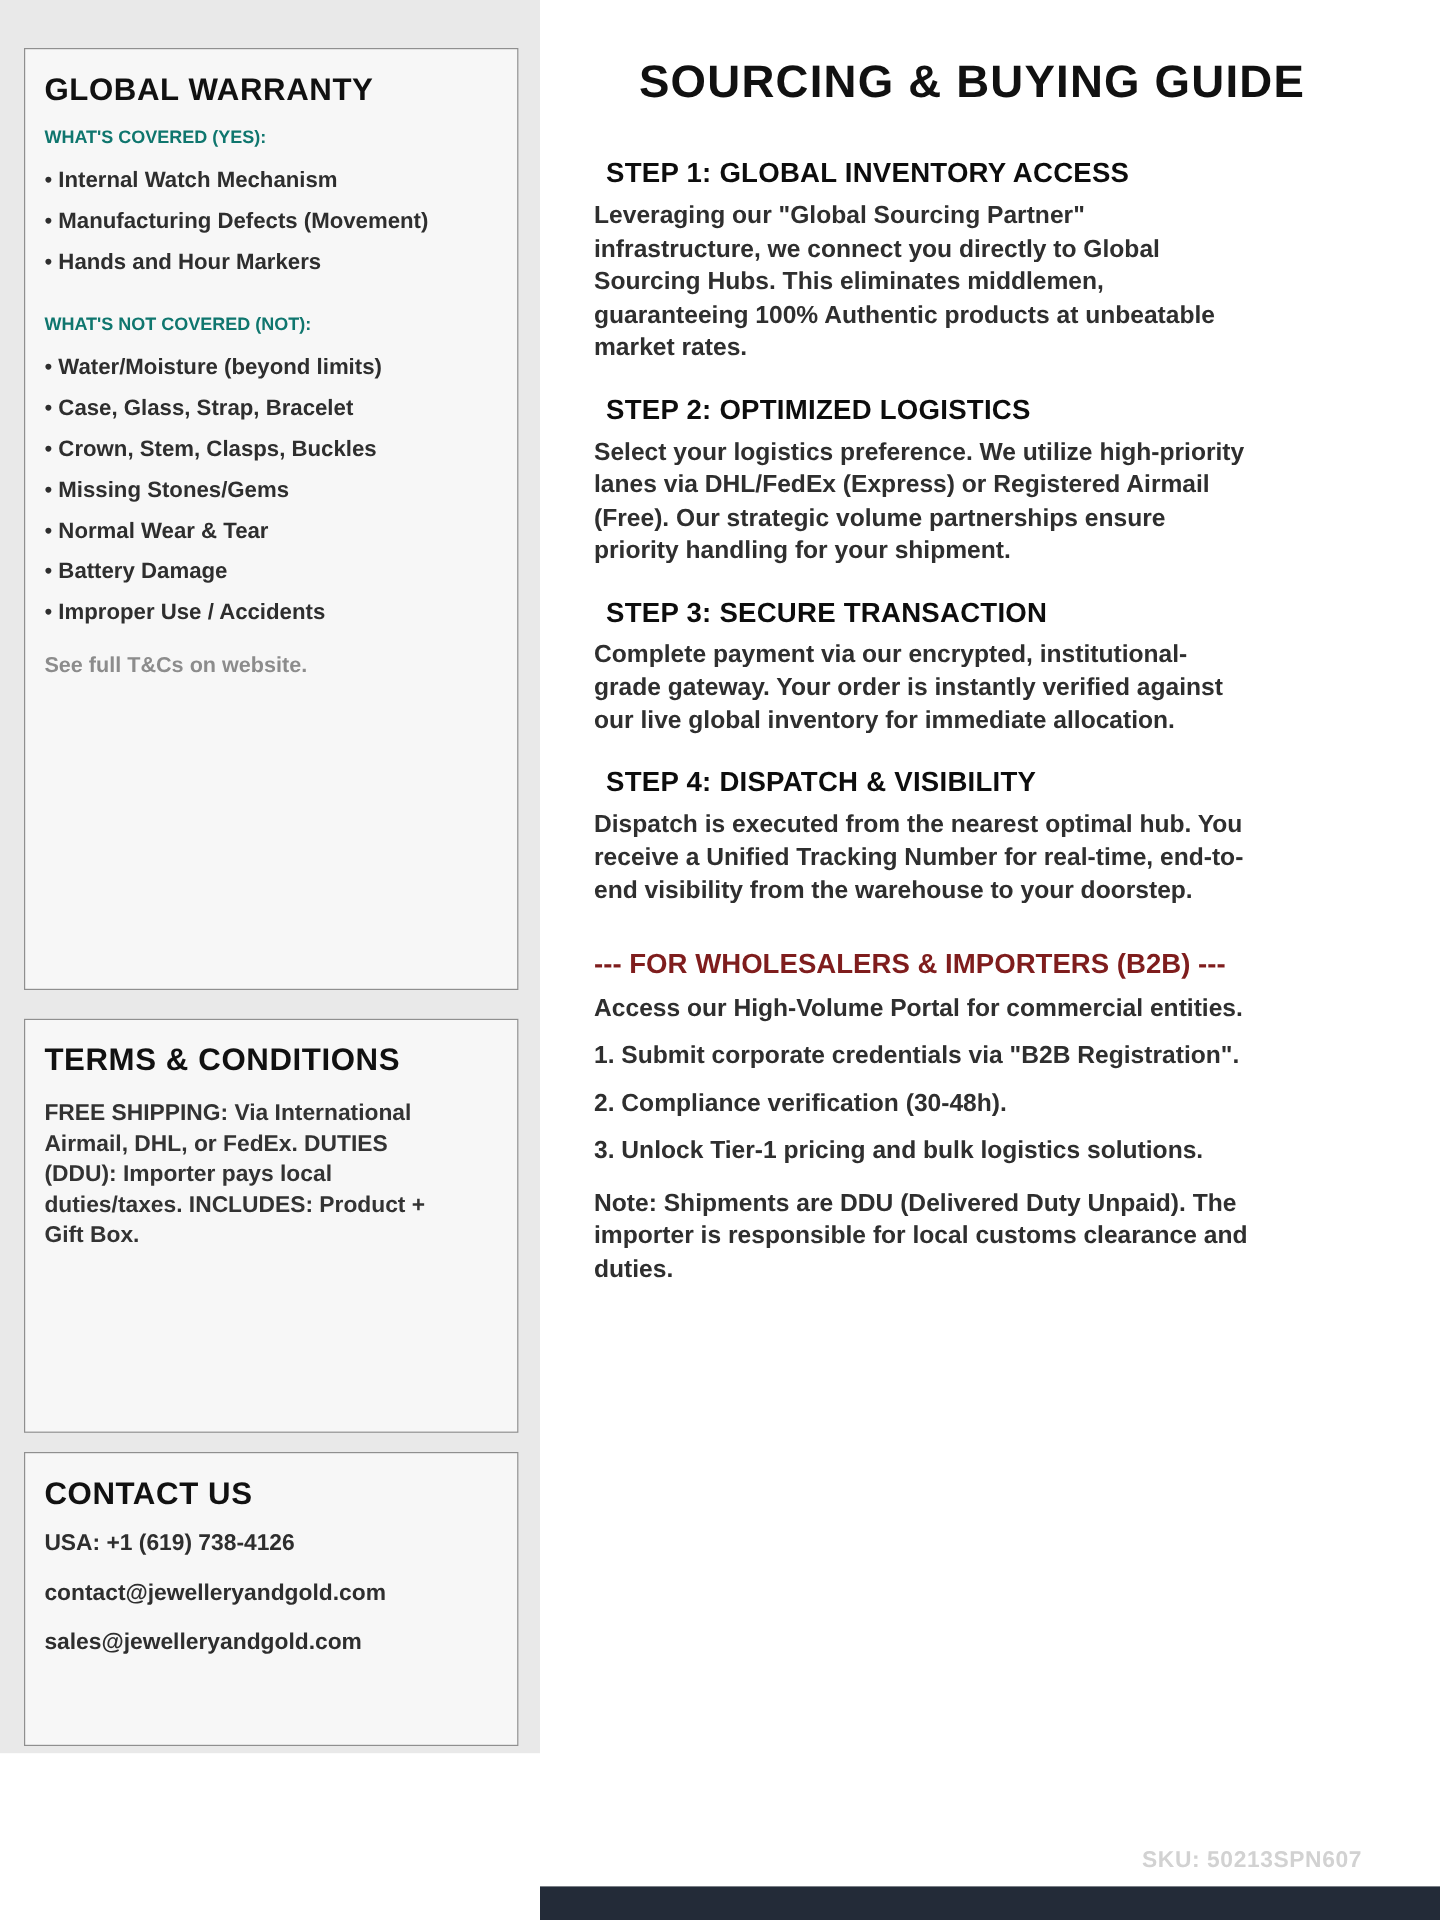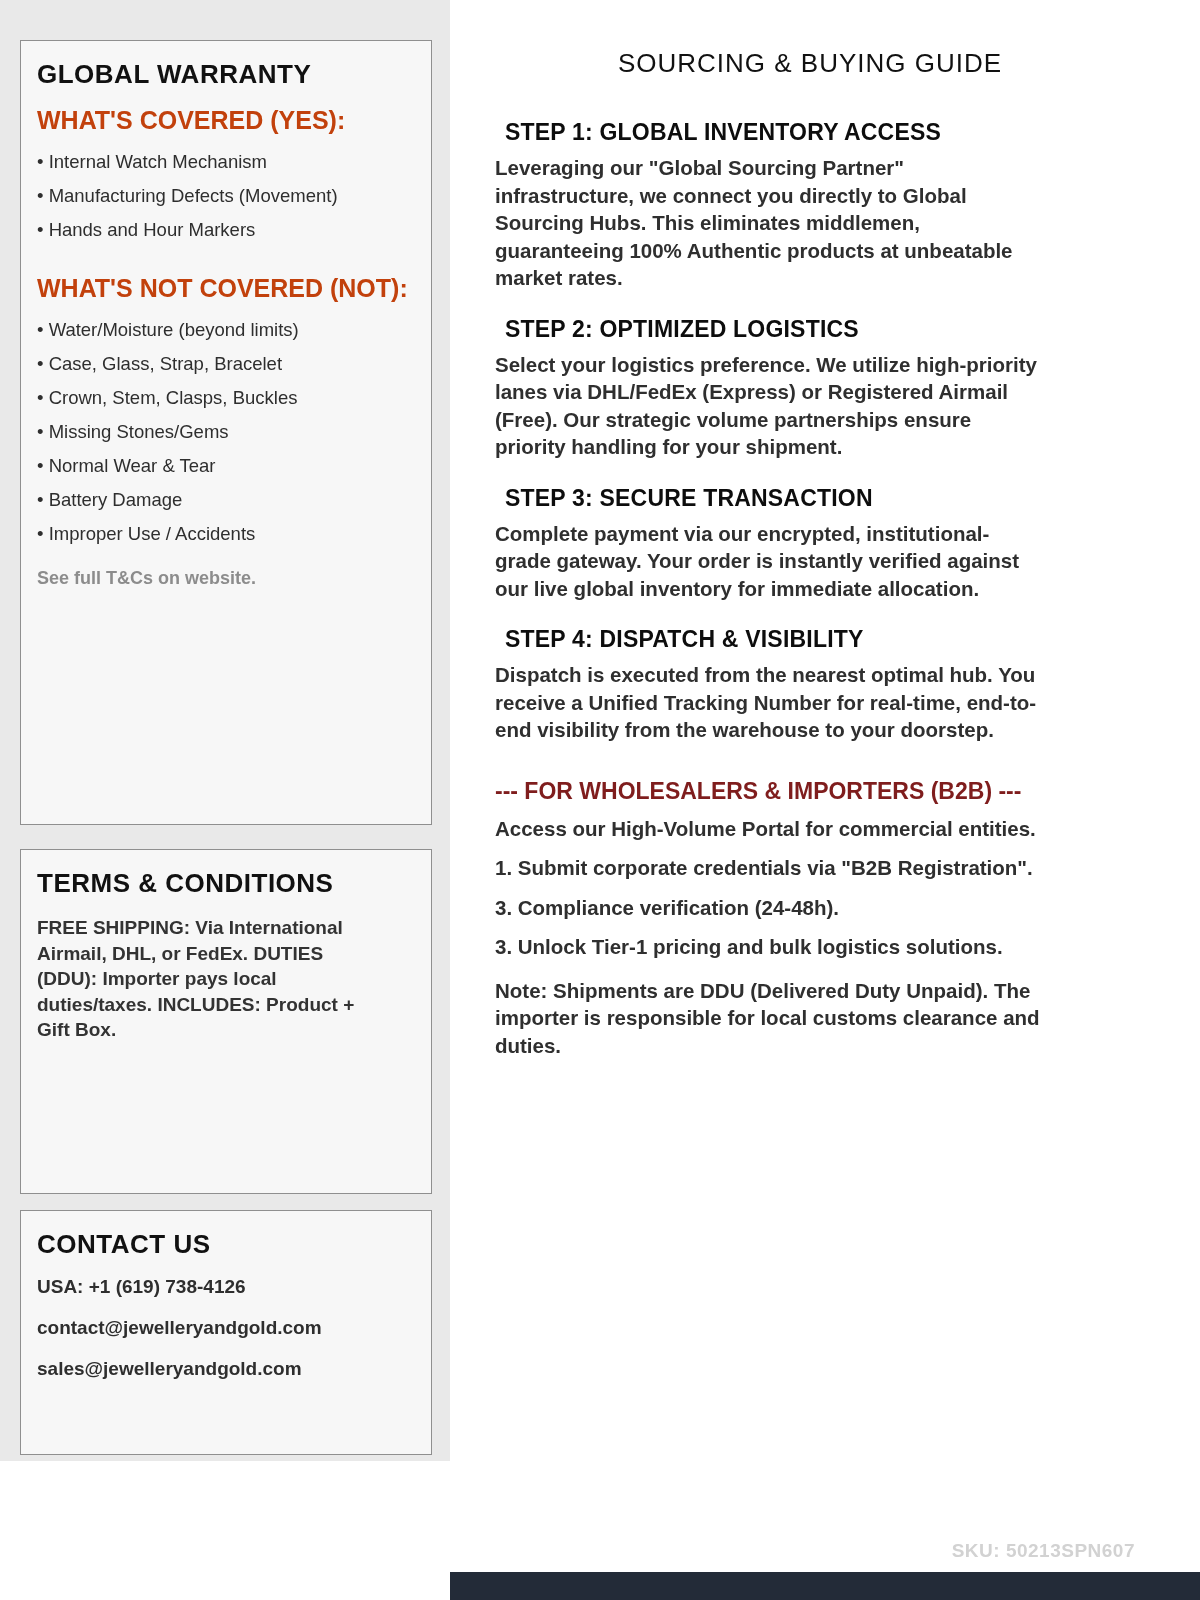--- a/index.html
+++ b/index.html
@@ -31,30 +31,30 @@
   .box.contact  { height: 245px; margin-top: 16px; }
 
   .box h2 {
     font-size: 26px;
     font-weight: 800;
     letter-spacing: 0.5px;
     color: #111;
     margin-bottom: 16px;
   }
   .box h3 {
-    font-size: 25px;
-    font-weight: 800;
-    color: #c2410c;
+    font-size: 15px;
+    font-weight: 800;
+    color: #0f766e;
     margin-bottom: 16px;
   }
   .box h3.second { margin-top: 34px; }
   .box ul { list-style: none; }
   .box li {
     font-size: 18.5px;
-    font-weight: 400;
+    font-weight: 700;
     color: #2e2e2e;
     margin-bottom: 13px;
     line-height: 21px;
   }
   .box li::before { content: "• "; font-weight: 400; }
   .footnote {
     margin-top: 24px;
     font-size: 18px;
     font-weight: 700;
     color: #8c8c8c;
@@ -75,22 +75,22 @@
 
   
   .main {
     position: absolute;
     left: 450px; top: 0;
     width: 750px; height: 1600px;
     padding: 48px 75px 0 45px;
   }
   .page-title {
     text-align: center;
-    font-size: 26px;
-    font-weight: 400;
+    font-size: 38px;
+    font-weight: 700;
     letter-spacing: 1px;
     color: #111;
     margin-bottom: 40px;
   }
   .step { margin-bottom: 24px; }
   .step-heading {
     font-size: 23px;
     font-weight: 800;
     color: #0d0d0d;
     margin-bottom: 8px;
@@ -190,20 +190,20 @@
 
   <div class="step">
     <div class="step-heading">STEP 4: DISPATCH &amp; VISIBILITY</div>
     <p class="step-body">Dispatch is executed from the nearest optimal hub. You receive a Unified Tracking Number for real-time, end-to-end visibility from the warehouse to your doorstep.</p>
   </div>
 
   <div class="b2b">
     <div class="b2b-heading">--- FOR WHOLESALERS &amp; IMPORTERS (B2B) ---</div>
     <p>Access our High-Volume Portal for commercial entities.</p>
     <p>1. Submit corporate credentials via "B2B Registration".</p>
-    <p>3. Compliance verification (24-48h).</p>
+    <p>2. Compliance verification (30-48h).</p>
     <p>3. Unlock Tier-1 pricing and bulk logistics solutions.</p>
     <p class="note">Note: Shipments are DDU (Delivered Duty Unpaid). The importer is responsible for local customs clearance and duties.</p>
   </div>
 </div>
 
 <div class="sku">SKU: 50213SPN607</div>
 <div class="bottom-bar"></div>
 
 </body></html>

